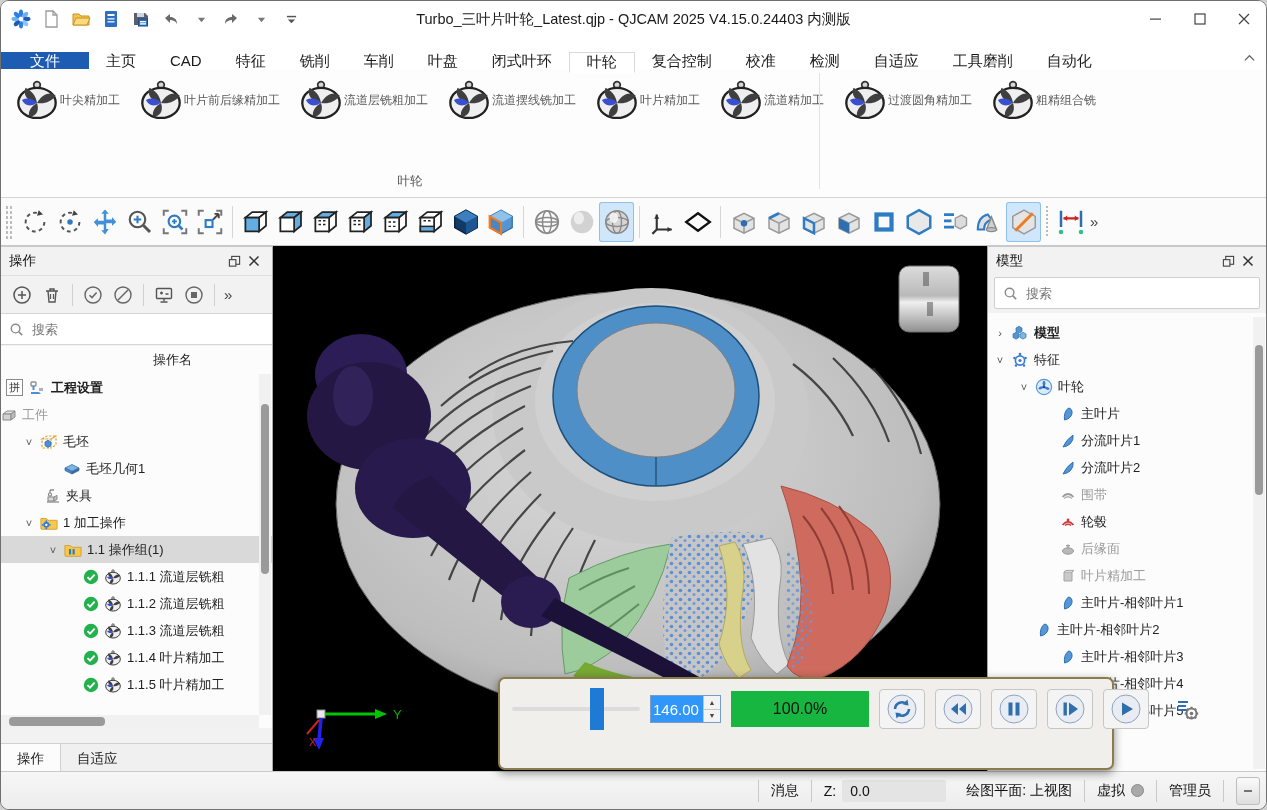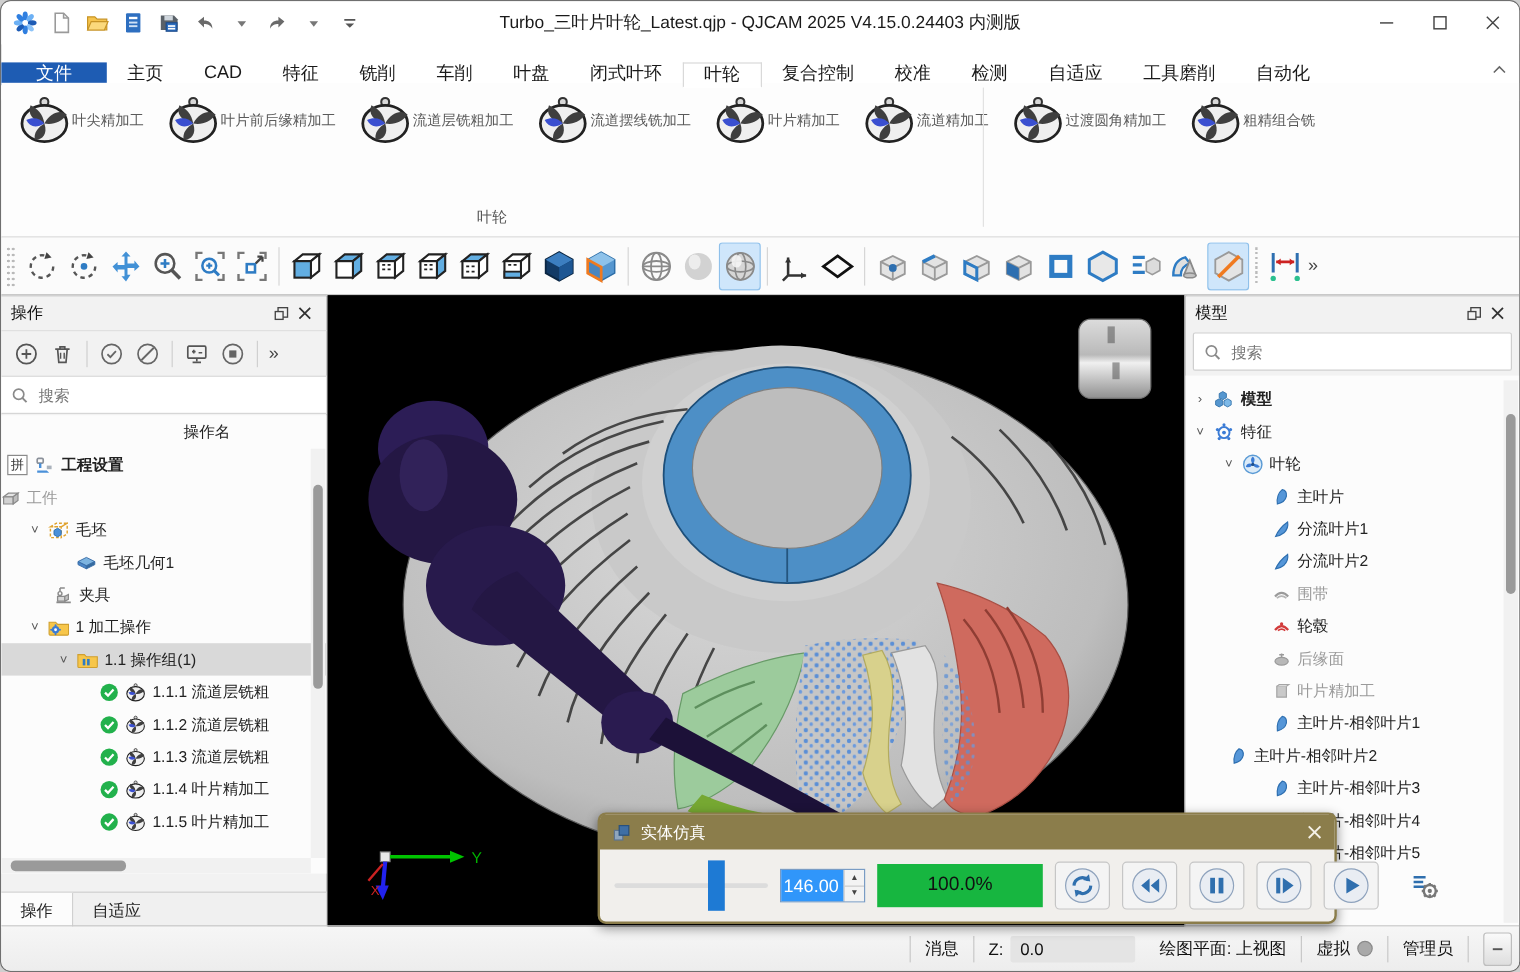--- a/index.html
+++ b/index.html
@@ -903,21 +903,21 @@
             <path d="M4 4 l2-1.6 h8 L12 4" fill="#dadada" stroke="#a5a5a5"></path>
           </svg>
         <span class="tl dim">叶片精加工</span>
       </div>
       <div class="trow" style="padding-left:72px;">
         <svg class="i16" viewBox="0 0 16 16">
             <use href="#blade"></use>
           </svg>
         <span class="tl">主叶片-相邻叶片1</span>
       </div>
-      <div class="trow" style="padding-left:36px;">
+      <div class="trow" style="padding-left:48px;">
         <svg class="i16" viewBox="0 0 16 16">
             <use href="#blade"></use>
           </svg>
         <span class="tl">主叶片-相邻叶片2</span>
       </div>
       <div class="trow" style="padding-left:72px;">
         <svg class="i16" viewBox="0 0 16 16">
             <use href="#blade"></use>
           </svg>
         <span class="tl">主叶片-相邻叶片3</span>
@@ -934,30 +934,20 @@
           </svg>
         <span class="tl">主叶片-相邻叶片5</span>
       </div>
       <div class="vscroll" style="top:4px;bottom:4px;">
           <div class="vthumb" style="top:28px;height:150px;"></div>
         </div>
     </div>
   </div>
 
   <div id="simdlg">
-    <div class="dlg-title">
-      <svg width="16" height="16" viewBox="0 0 16 16">
-          <rect x="2" y="6" width="7" height="8" fill="#8fa6bd" stroke="#5d7490"></rect>
-          <rect x="6" y="2" width="8" height="8" fill="#3f6fa5" stroke="#28517e"></rect>
-        </svg>
-      <span class="t">实体仿真</span>
-      <svg width="13" height="13" viewBox="0 0 12 12">
-          <path d="M1.5 1.5 L10.5 10.5 M10.5 1.5 L1.5 10.5" stroke="#f3f0e6" stroke-width="1.5"></path>
-        </svg>
-    </div>
     <div class="dlg-body">
       <div class="slider">
         <div class="track"></div>
         <div class="handle"></div>
       </div>
       <div class="spin">
         <input value="146.00" style="">
         <div class="btns">
           <div>▲</div>
           <div>▼</div>

